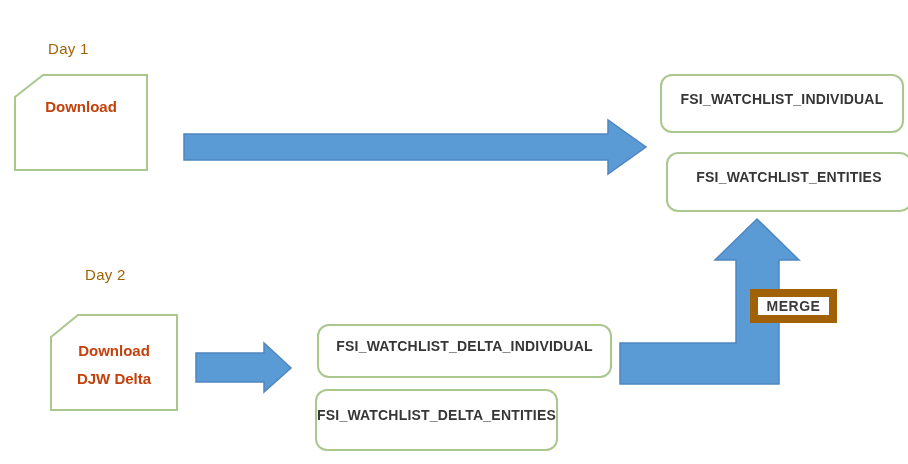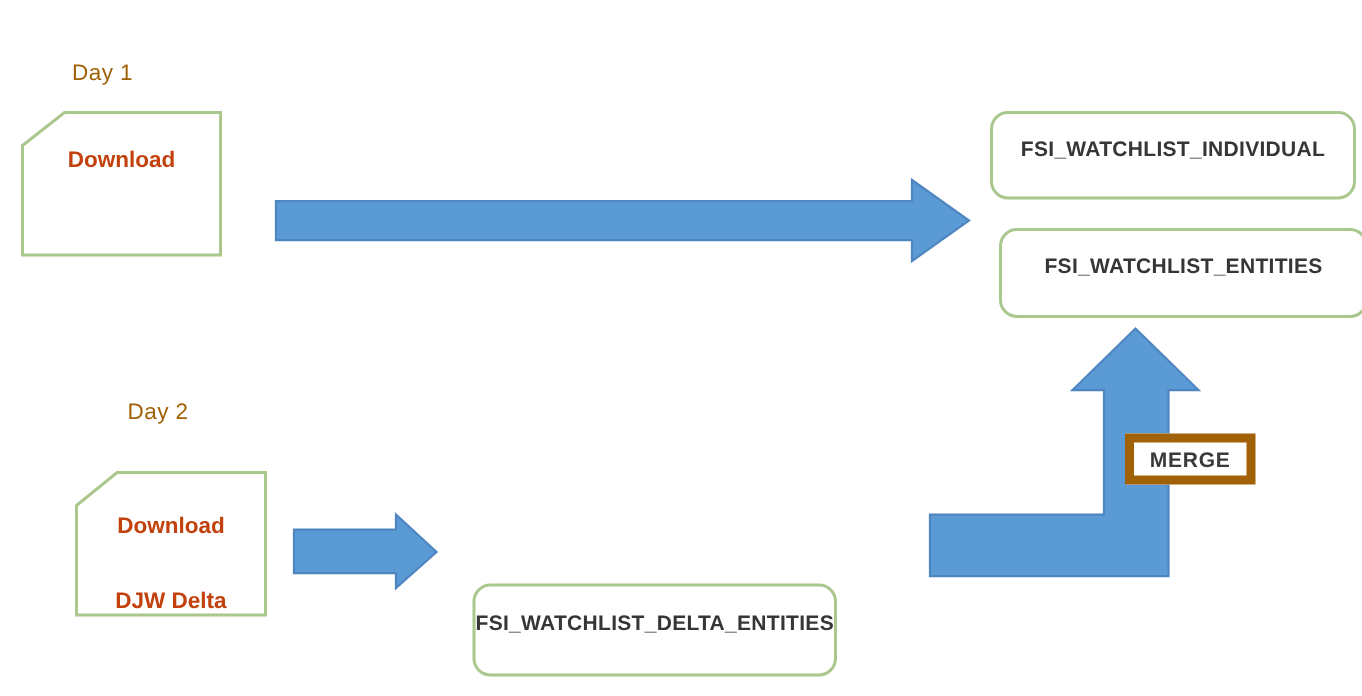--- a/index.html
+++ b/index.html
@@ -32,42 +32,42 @@
   }
   .doc-text {
     position: absolute;
     text-align: center;
     font-size: 15px;
     font-weight: 600;
     color: #c2410c;
   }
   .doc-text .line { line-height: 24px; }
   .doc-text.spread .line { line-height: 19px; }
-  .doc-text.spread .line + .line { margin-top: 31px; }
+  .doc-text.spread .line + .line { margin-top: 9px; }
   .node {
     position: absolute;
     box-sizing: border-box;
     background: #ffffff;
     border: 2px solid #aac78e;
     border-radius: 12px;
     display: flex;
     align-items: center;
     justify-content: center;
     padding-bottom: 10px;
     font-size: 14px;
     font-weight: 600;
     color: #363636;
     letter-spacing: 0.2px;
     white-space: nowrap;
   }
   .merge-box {
     position: absolute;
     box-sizing: border-box;
     background: #ffffff;
-    border: 6px solid #a16207;
+    border: 8px solid #a16207;
     display: flex;
     align-items: center;
     justify-content: center;
     font-size: 14px;
     font-weight: 600;
     color: #3a3a3a;
     letter-spacing: 0.5px;
   }
   svg polygon.arrow {
     fill: #5b9bd5;
@@ -108,18 +108,19 @@
 
   <div class="node" style="left:666px; top:152px; width:246px; height:60px;">FSI_WATCHLIST_ENTITIES</div>
 
   <div class="day-label" style="left:85px; top:253px;margin-top:13px;">Day 2</div>
 
   <div class="doc-text spread" style="left:51px; top:341px; width:126px;">
     <div class="line">Download</div>
     <div class="line">DJW Delta</div>
   </div>
 
+  <div class="node" style="left:317px; top:324px; width:295px; height:54px;">FSI_WATCHLIST_DELTA_INDIVIDUAL</div>
 
   <div class="node" style="left:315px; top:389px; width:243px; height:62px;">FSI_WATCHLIST_DELTA_ENTITIES</div>
 
   <div class="merge-box" style="left:750px; top:289px; width:87px; height:34px;">MERGE</div>
 
 </div>
 
 </body></html>

